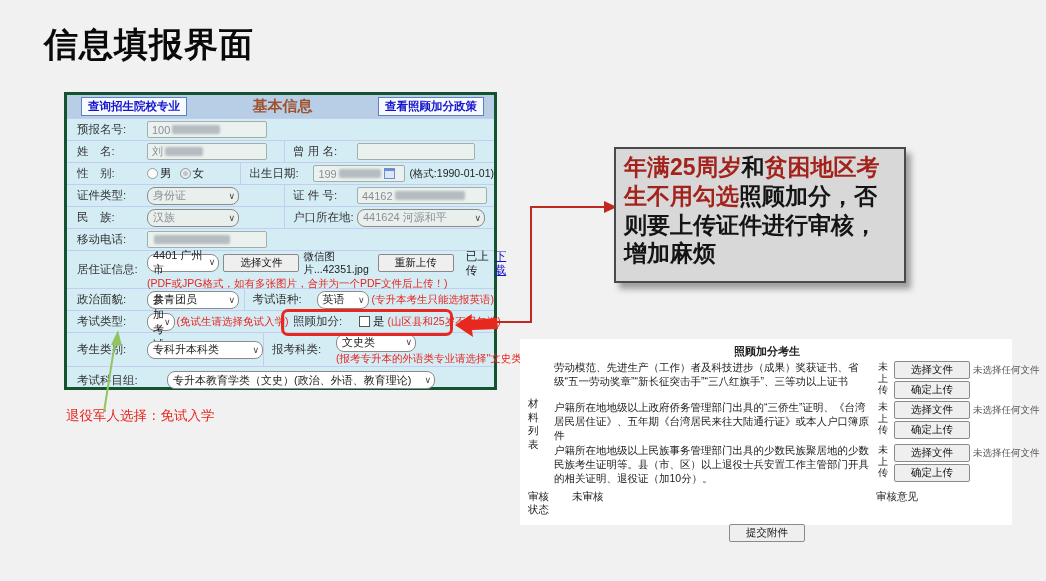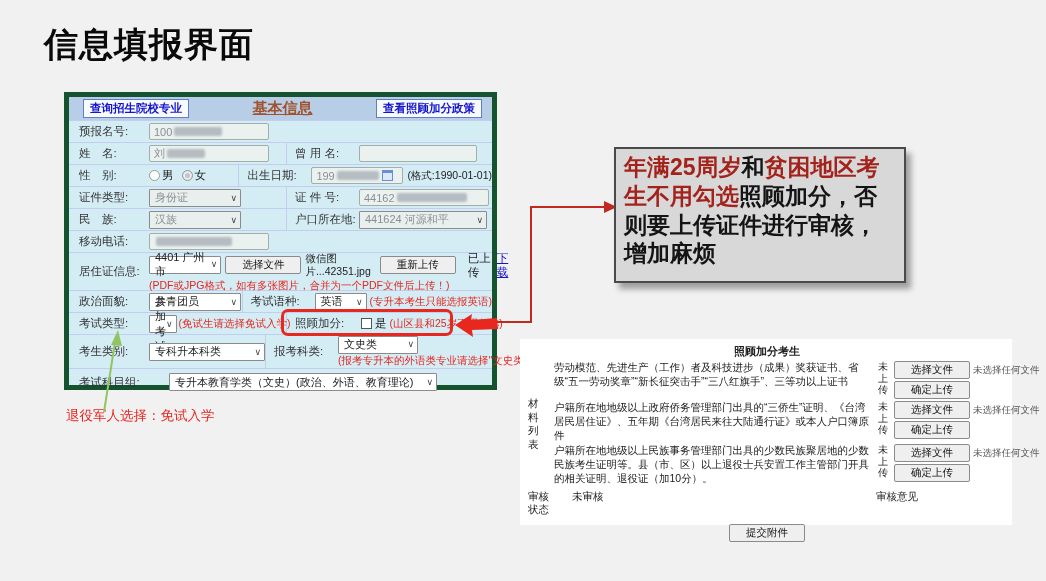--- a/index.html
+++ b/index.html
@@ -5,38 +5,38 @@
   * { margin:0; padding:0; box-sizing:border-box; }
   html,body { width:1046px; height:581px; overflow:hidden;
     font-family:"Liberation Sans","DejaVu Sans",sans-serif; background:#f1f1f1; color:#222; }
   .abs { position:absolute; }
 
   
   #page-title { left:44px; top:22px; font-size:34px; font-weight:900; color:#0a0a0a; letter-spacing:1px; }
 
   
   #form { left:64px; top:92px; width:433px; height:298px; background:#d4edf5;
-    border:5px solid #14532d; display:flex; flex-direction:column; font-size:11.5px; }
+    border:3px solid #14532d; display:flex; flex-direction:column; font-size:11.5px; }
   .frow { border-bottom:1px solid #c3cdf0; display:flex; align-items:center; flex:0 0 auto; }
   .frow:last-child { border-bottom:none; }
   .fheader { height:24px; background:#b7cee6; display:flex; align-items:center; }
   .hbtn { background:#f7faff; border:1px solid #5f7fc0; color:#1414cc; font-weight:bold;
     font-size:11.5px; padding:1px 6px; margin:0 0 0 14px; cursor:pointer; }
   .hbtn.right { margin:0 10px 0 0; }
-  .ftitle { flex:1; text-align:center; color:#a0522d; font-weight:bold; font-size:15px;text-decoration:underline; }
+  .ftitle { flex:1; text-align:center; color:#a0522d; font-weight:bold; font-size:15px; }
   .cell { display:flex; align-items:center; height:100%; }
   .cell-l { width:218px; border-right:1px solid #c3cdf0; }
   .cell-r { flex:1; }
   .cell-full { flex:1; }
   .lbl { width:80px; padding-left:10px; color:#333; flex:0 0 auto; }
   .lbl.r { width:72px; padding-left:8px; }
   .inp { background:#eaf1ee; border:1px solid #9fb0aa; border-radius:2px; height:17px;
     display:inline-flex; align-items:center; padding:0 4px; color:#8a8f94; font-size:11px; }
   .redact { display:inline-block; height:9px; background:#b6bdc2; border-radius:2px; filter:blur(1.3px); margin-left:2px; }
-  .sel { background:#fff; border:1px solid #8b8b8b; border-radius:1px; height:18px;
+  .sel { background:#fff; border:1px solid #8b8b8b; border-radius:8px; height:18px;
     display:inline-flex; align-items:center; padding:0 3px 0 5px; font-size:11px; color:#222; cursor:pointer; }
   .sel.dis { background:#e9efec; color:#8a8f94; }
   .chev { font-size:9px; margin-left:6px; color:#444; }
   .btn { background:#efefef; border:1px solid #8a8a8a; border-radius:2px; font-size:10.5px;
     padding:1px 16px; color:#111; cursor:pointer; white-space:nowrap; }
   .note-red { color:#e8251f; font-size:10.5px; white-space:nowrap; }
   .radio { width:11px; height:11px; border:1px solid #9a9a9a; border-radius:50%; background:#fdfdfd;
     display:inline-block; margin-right:2px; vertical-align:-2px; }
   .radio.sel-on { background:#bfc6cc; box-shadow:inset 0 0 0 2px #e8eef2; }
   .chk { width:11px; height:11px; border:1px solid #555; background:#fff; display:inline-block; margin:0 3px 0 2px; vertical-align:-2px; }

